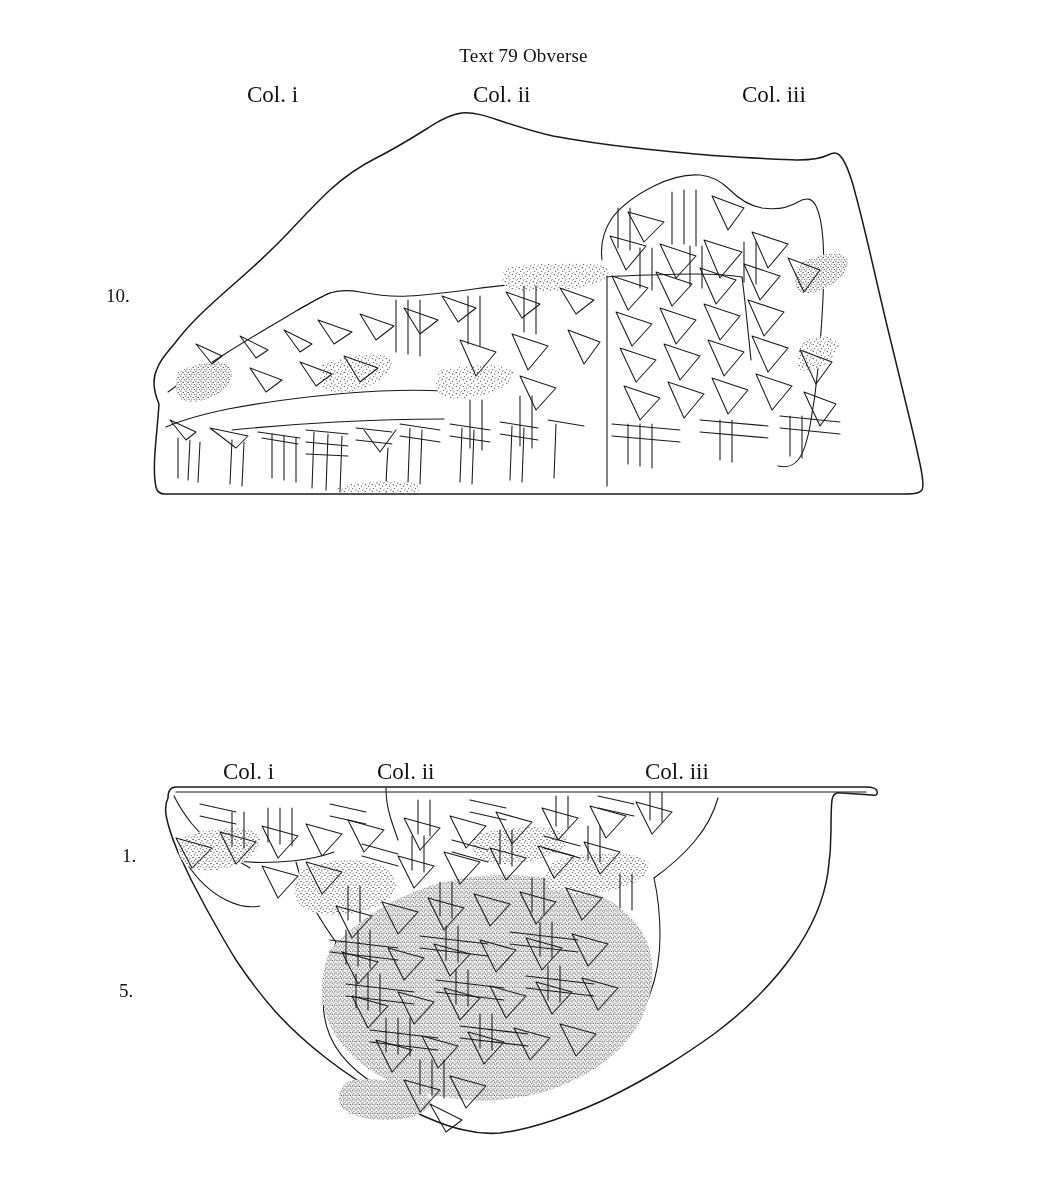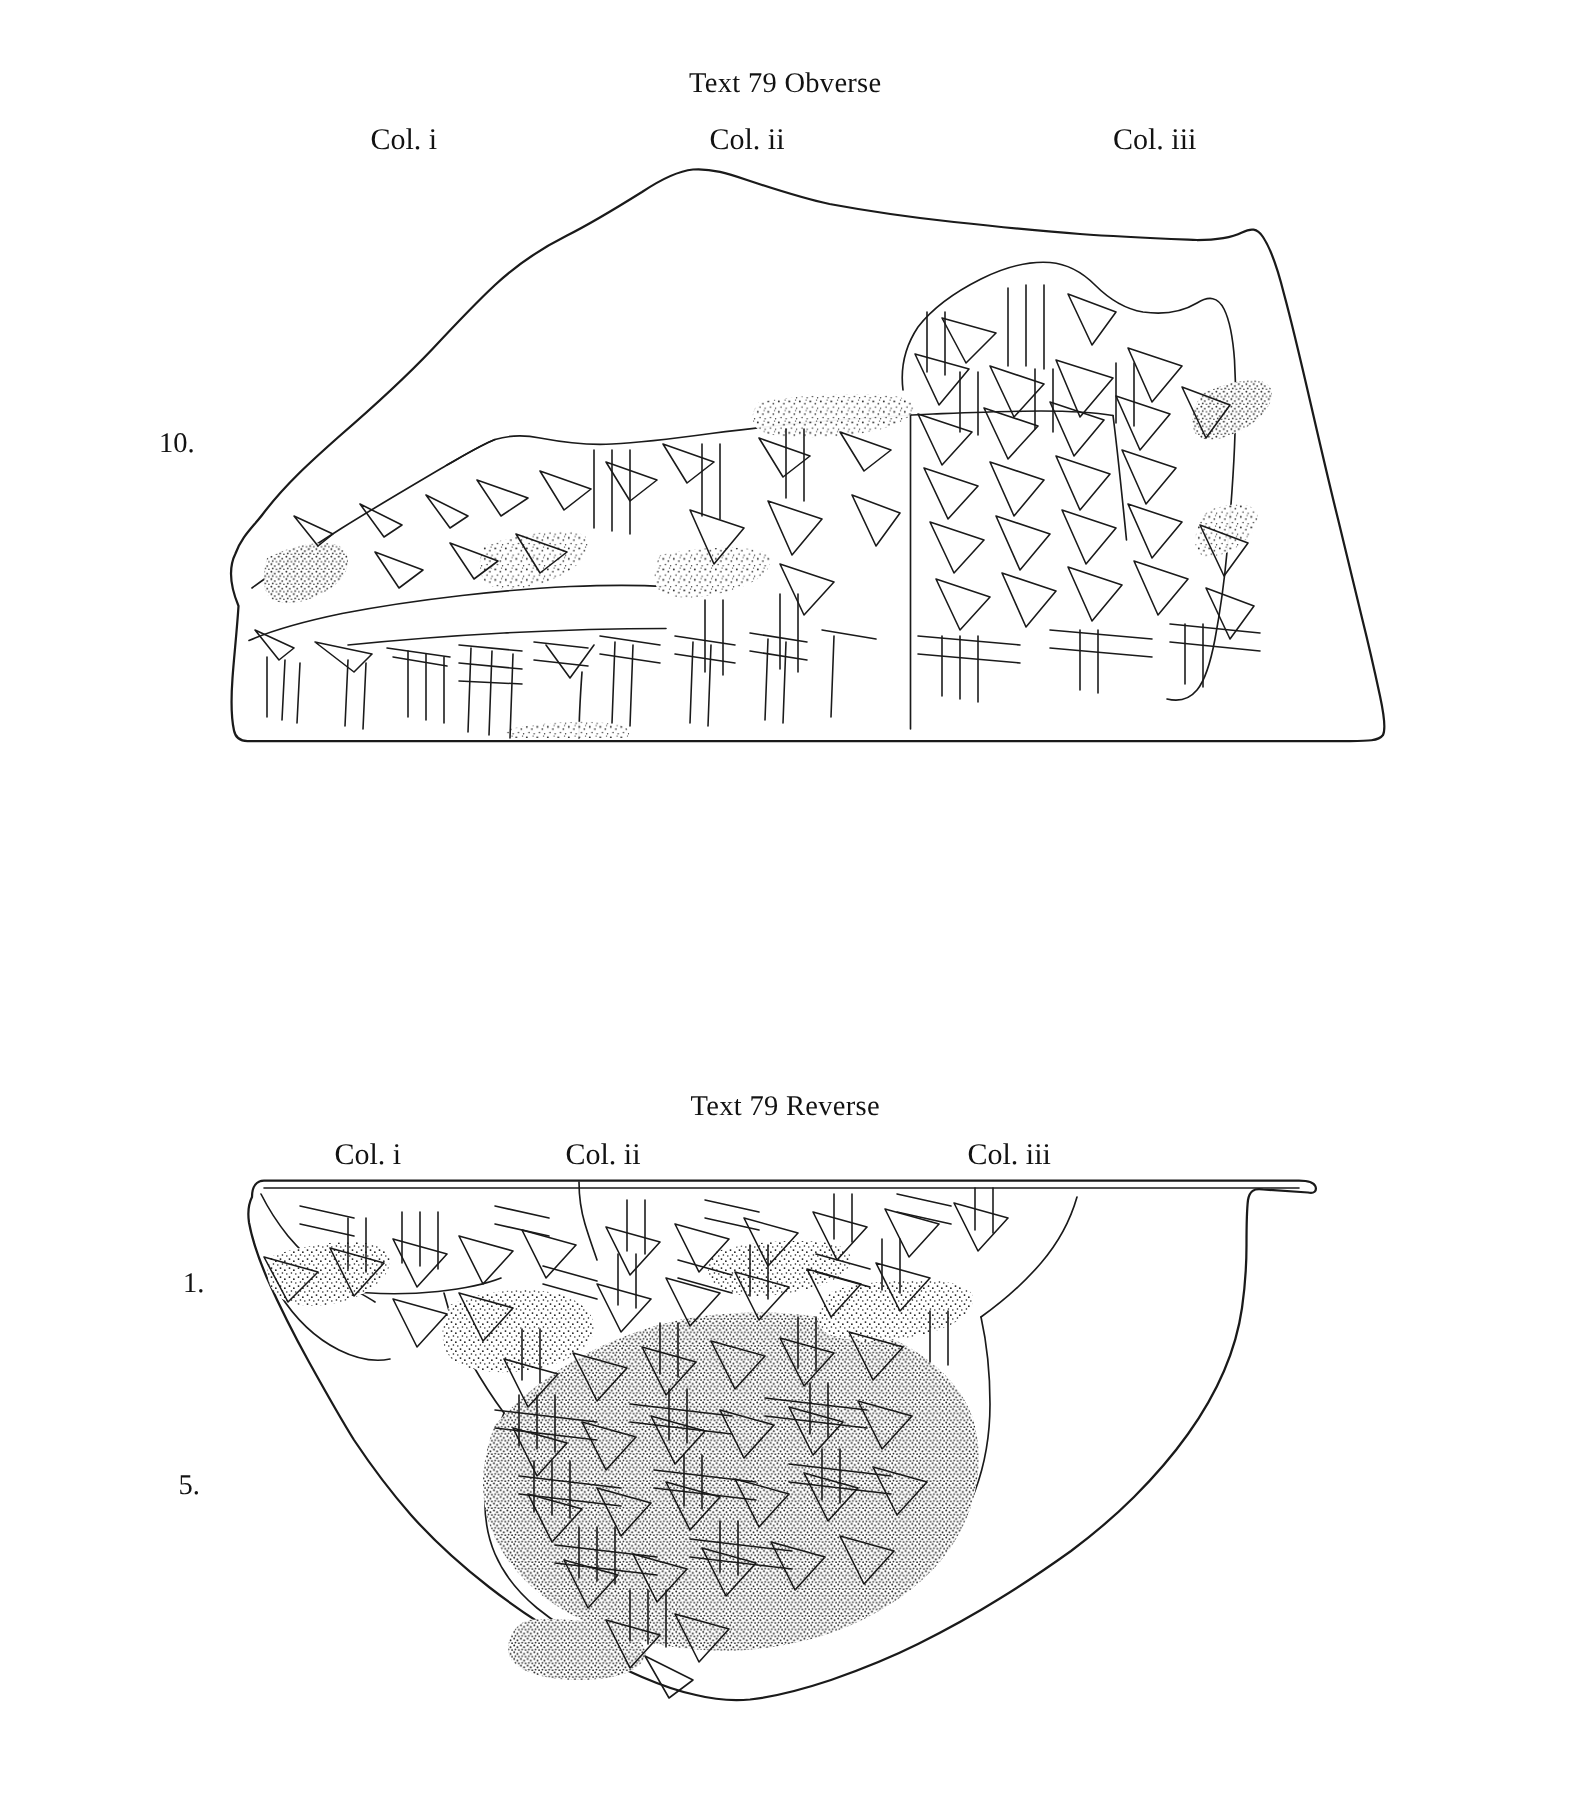--- a/index.html
+++ b/index.html
@@ -17,21 +17,21 @@
 
   .fig-title{
     position:absolute;left:0;width:1047px;
     text-align:center;
     font-size:19px;
     letter-spacing:0.2px;
     color:#121212;
   }
   .col-label{
     position:absolute;
-    font-size:20px;
+    font-size:23px;
     color:#121212;
     white-space:nowrap;
   }
   .line-num{
     position:absolute;
     font-size:19px;
     color:#121212;
     white-space:nowrap;
     text-align:right;
   }
@@ -252,21 +252,20 @@
           <path d="M 800 350 L 832 362 M 800 350 L 816 384 M 816 384 L 832 362"></path>
           <path d="M 804 392 L 836 404 M 804 392 L 820 426 M 820 426 L 836 404"></path>
         </g>
 
       </svg>
     </div>
   </div>
 
   <div class="figure" style="top:700px;height:500px;">
 
-    <div class="fig-title" style="top:27px;">Text 79 Reverse</div>
 
     <div class="col-label" style="left:223px;top:59px;">Col. i</div>
     <div class="col-label" style="left:377px;top:59px;">Col. ii</div>
     <div class="col-label" style="left:645px;top:59px;">Col. iii</div>
 
     <div class="line-num" style="left:122px;top:145px;">1.</div>
     <div class="line-num" style="left:119px;top:280px;">5.</div>
 
     <div class="drawing">
       <svg width="1047" height="500" viewBox="0 0 1047 500" xmlns="http://www.w3.org/2000/svg" aria-label="Reverse tablet autograph">

